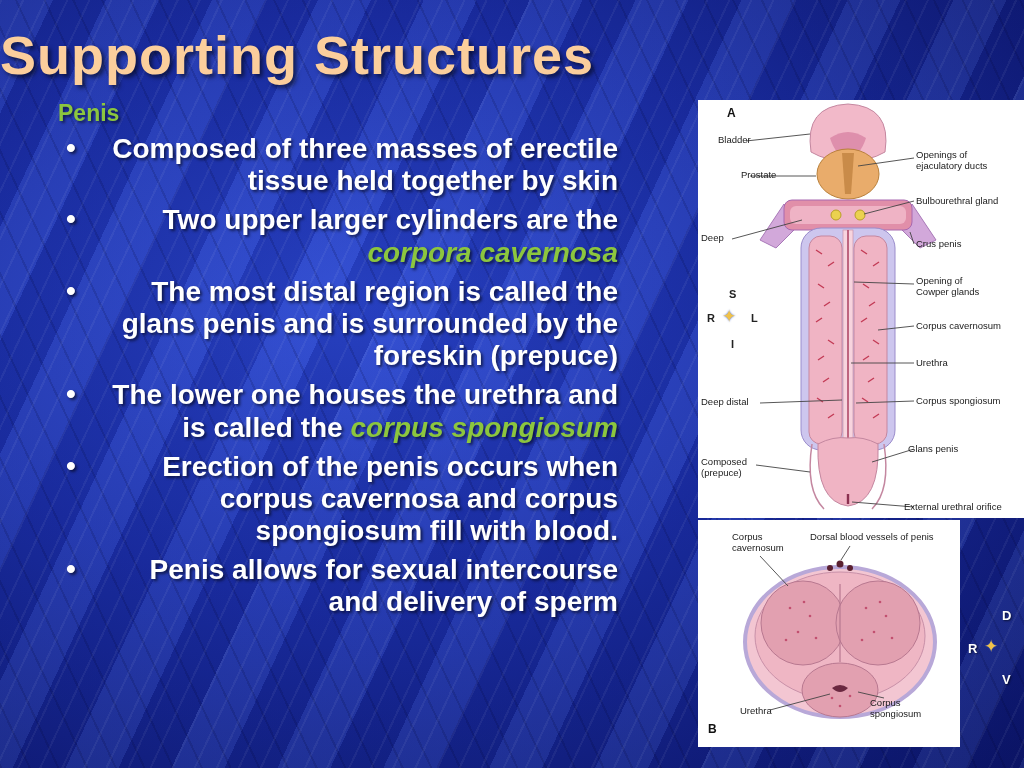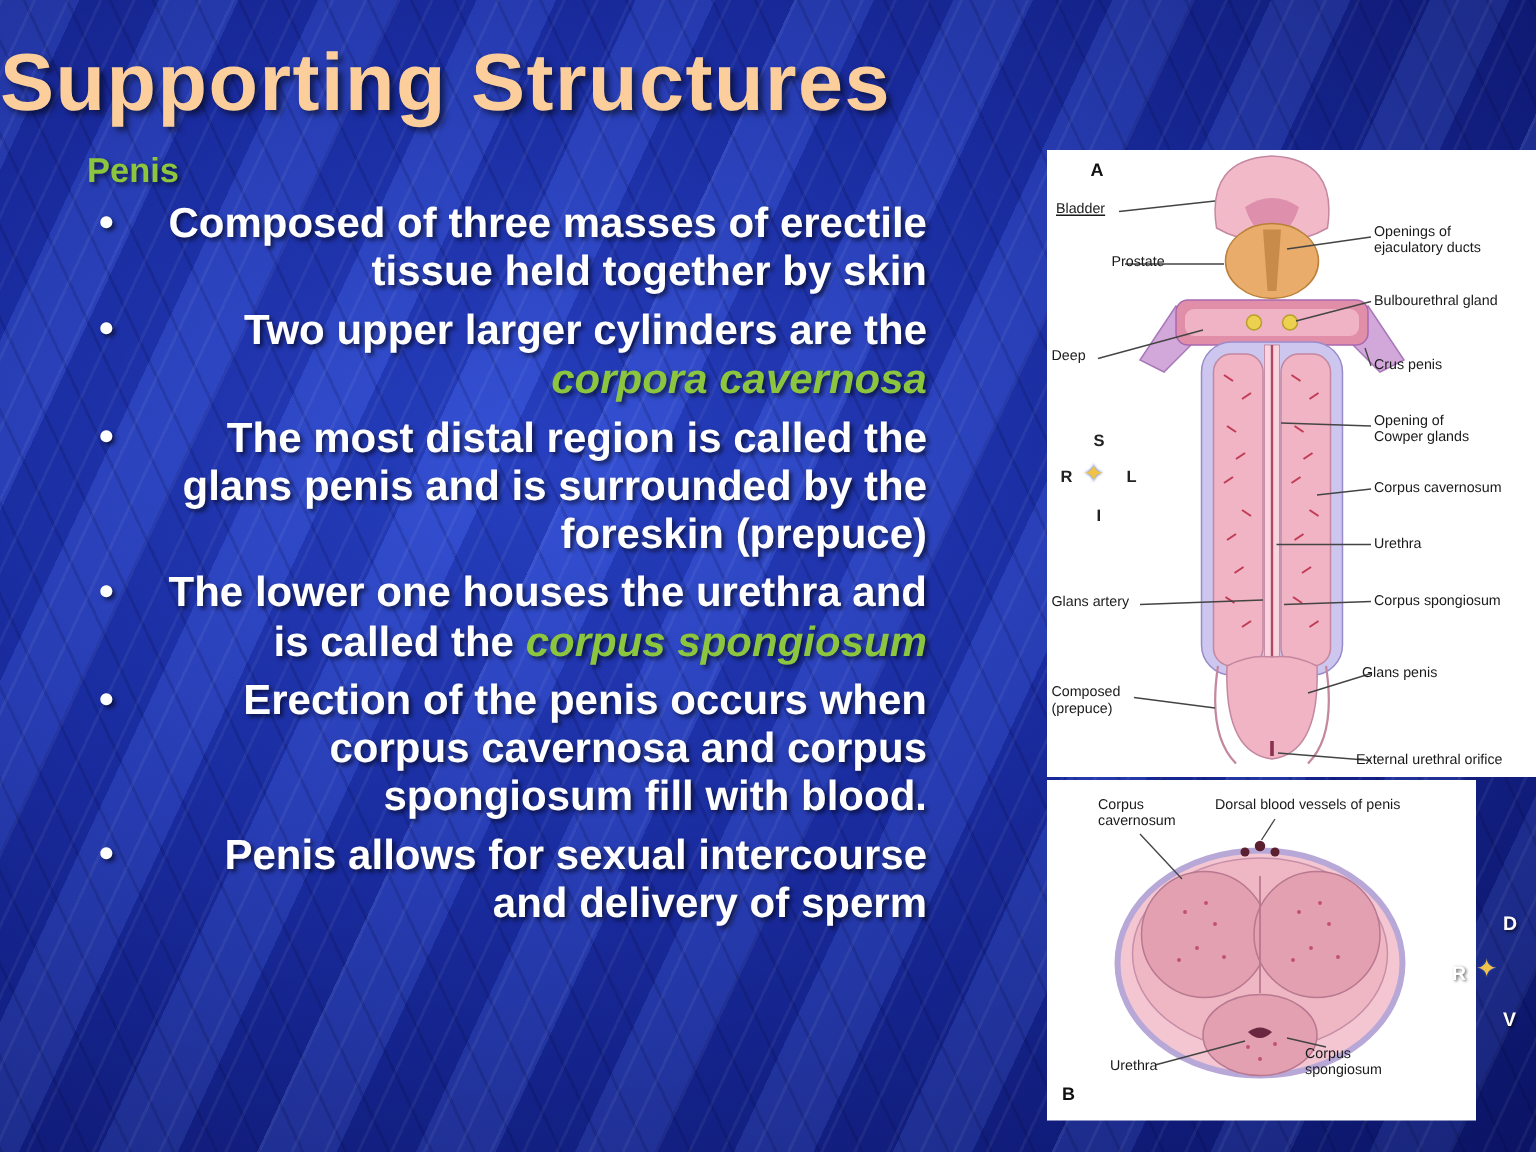--- a/index.html
+++ b/index.html
@@ -32,21 +32,20 @@
   .bullets li::before { content:"\2022"; position:absolute; left:8px; top:-1px; }
   .em { color:#8CC63E; font-style:italic; }
 
   .figA {
     position:absolute; left:698px; top:100px; width:326px; height:418px;
     background:#FFFFFF;
   }
   .figB {
     position:absolute; left:698px; top:520px; width:262px; height:227px;
     background:#FFFFFF;
-    padding-left:24px;
   }
   .figA svg, .figB svg { position:absolute; left:0; top:0; }
   .fig-label {
     position:absolute; font-size:9.5px; line-height:1.15; color:#1A1A1A;
     white-space:pre-line;
   }
   .fig-tag { position:absolute; font-size:12px; font-weight:bold; color:#111; }
   .compass-letter { position:absolute; font-size:11px; font-weight:bold; color:#222; }
   .compass-star { position:absolute; font-size:17px; color:#F0C24A; text-shadow:0 0 2px #2A50C0; }
   .compassB { position:absolute; left:958px; top:598px; width:64px; height:100px; }
@@ -144,24 +143,24 @@
         <line x1="216" y1="226" x2="180" y2="230"></line>
         <line x1="216" y1="263" x2="153" y2="263"></line>
         <line x1="216" y1="301" x2="158" y2="303"></line>
         <line x1="216" y1="349" x2="174" y2="362"></line>
         <line x1="216" y1="407" x2="154" y2="402"></line>
       </g>
     </svg>
 
     <div class="fig-tag" style="left:29px; top:6px;">A</div>
 
-    <div class="fig-label" style="left:6px; top:35px;text-decoration:underline;">Bladder</div>
+    <div class="fig-label" style="left:20px; top:35px;">Bladder</div>
     <div class="fig-label" style="left:3px; top:70px;padding-left:40px;">Prostate</div>
     <div class="fig-label" style="left:3px; top:133px;">Deep</div>
-    <div class="fig-label" style="left:3px; top:297px;">Glans artery</div>
+    <div class="fig-label" style="left:3px; top:297px;">Deep distal</div>
     <div class="fig-label" style="left:3px; top:357px;">Composed
 (prepuce)</div>
 
     <div class="fig-label" style="left:218px; top:50px;">Openings of
 ejaculatory ducts</div>
     <div class="fig-label" style="left:218px; top:96px;">Bulbourethral gland</div>
     <div class="fig-label" style="left:218px; top:139px;">Crus penis</div>
     <div class="fig-label" style="left:218px; top:176px;">Opening of
 Cowper glands</div>
     <div class="fig-label" style="left:218px; top:221px;">Corpus cavernosum</div>

